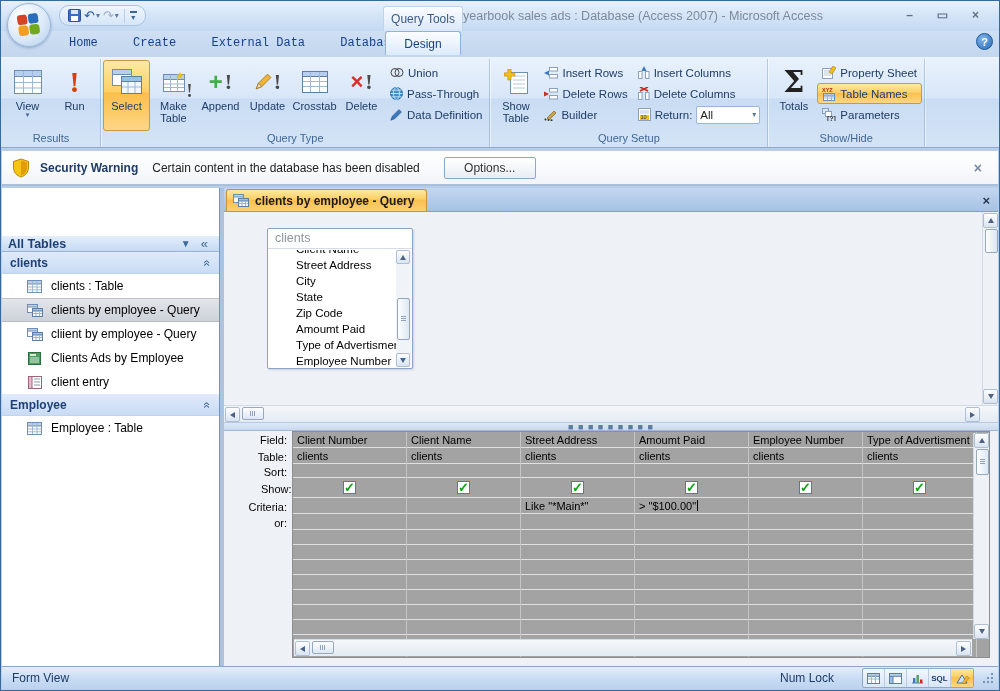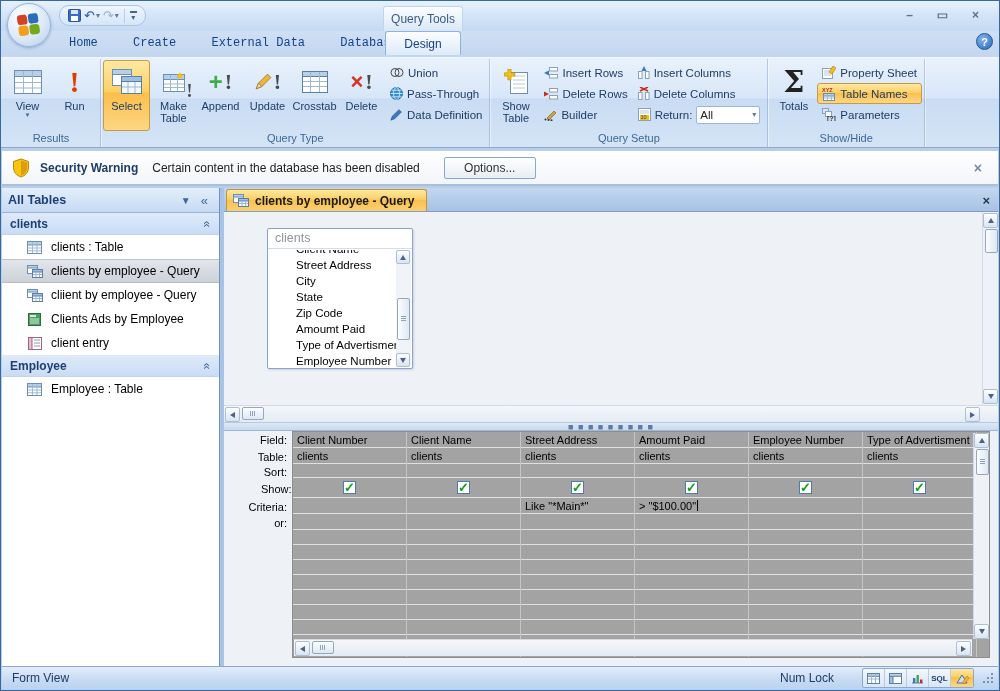--- a/index.html
+++ b/index.html
@@ -78,22 +78,22 @@
   display:flex; align-items:center; padding:15px 10px; }
 #secbar .sw-title { font-weight:bold; color:#1e3c66; margin:0 14px 0 10px; }
 #secbar .sw-msg { color:#222; }
 #sec-options { margin-left:24px; width:92px; height:22px; background:linear-gradient(#ffffff,#e8edf3);
   border:1px solid #8ba8cc; border-radius:2px; text-align:center; line-height:20px; color:#333; font-size:12px; }
 #sec-close { margin-left:auto; color:#7a8aa0; font-weight:bold; font-size:14px; padding:0 6px; }
 
 
 #main { position:absolute; top:187px; left:1px; right:1px; bottom:24px; display:flex; }
 #sidebar { width:218px; background:#fff; border-right:1px solid #6f94c0; display:flex; flex-direction:column; }
-#sb-header { height:25px; background:linear-gradient(#e3eefb,#c6daf3); border-bottom:1px solid #96b4d6;
-  display:flex; align-items:center; padding:0 6px; }
+#sb-header { height:16px; background:linear-gradient(#e3eefb,#c6daf3); border-bottom:1px solid #96b4d6;
+  display:flex; align-items:center; padding:0 6px;margin-top:48px; }
 #sb-header .sb-title { font-weight:bold; color:#1e3f77; font-size:12.5px; flex:1; }
 #sb-header .hbtn { color:#3e6796; font-size:10px; padding:0 5px; }
 .sb-group-header { height:22px; background:linear-gradient(#dfeafa,#c9dcf5); border-bottom:1px solid #c2d4ec;
   display:flex; align-items:center; padding:0 8px; }
 .sb-group-header .gname { font-weight:bold; color:#1e3f77; font-size:12px; flex:1; }
 .chev2 { color:#3e6796; font-size:12px; transform:rotate(90deg); display:inline-block; }
 .sb-item { height:24px; display:flex; align-items:center; gap:8px; padding-left:24px; font-size:12px; color:#000; }
 .sb-item.sel { background:linear-gradient(#e2e5ea,#cdd2d9); border-top:1px solid #c0c4ca; border-bottom:1px solid #b8bdc4; }
 .sb-item .sicon { width:17px; display:flex; justify-content:center; }
 
@@ -198,20 +198,21 @@
             <rect x="3" y="1" width="7" height="4" fill="#dce6f5"></rect>
             <rect x="3" y="7" width="7" height="5" fill="#fff"></rect>
           </svg>
         </span>
       <span class="qbtn">↶<span class="dd">▾</span></span>
       <span class="qbtn grayed">↷<span class="dd">▾</span></span>
       <span class="qsep"></span>
       <span class="custom"><b></b>▾</span>
     </div>
     <div id="ctxgroup">Query Tools</div>
+    <div id="wintitle">yearbook sales ads : Database (Access 2007) - Microsoft Access</div>
     <div id="winbtns">
       <span class="wb">–</span>
       <span class="wb">▭</span>
       <span class="wb">×</span>
     </div>
   </div>
 
   <div id="tabrow">
     <div id="tabs-left">
       <span class="rtab">Home</span>

